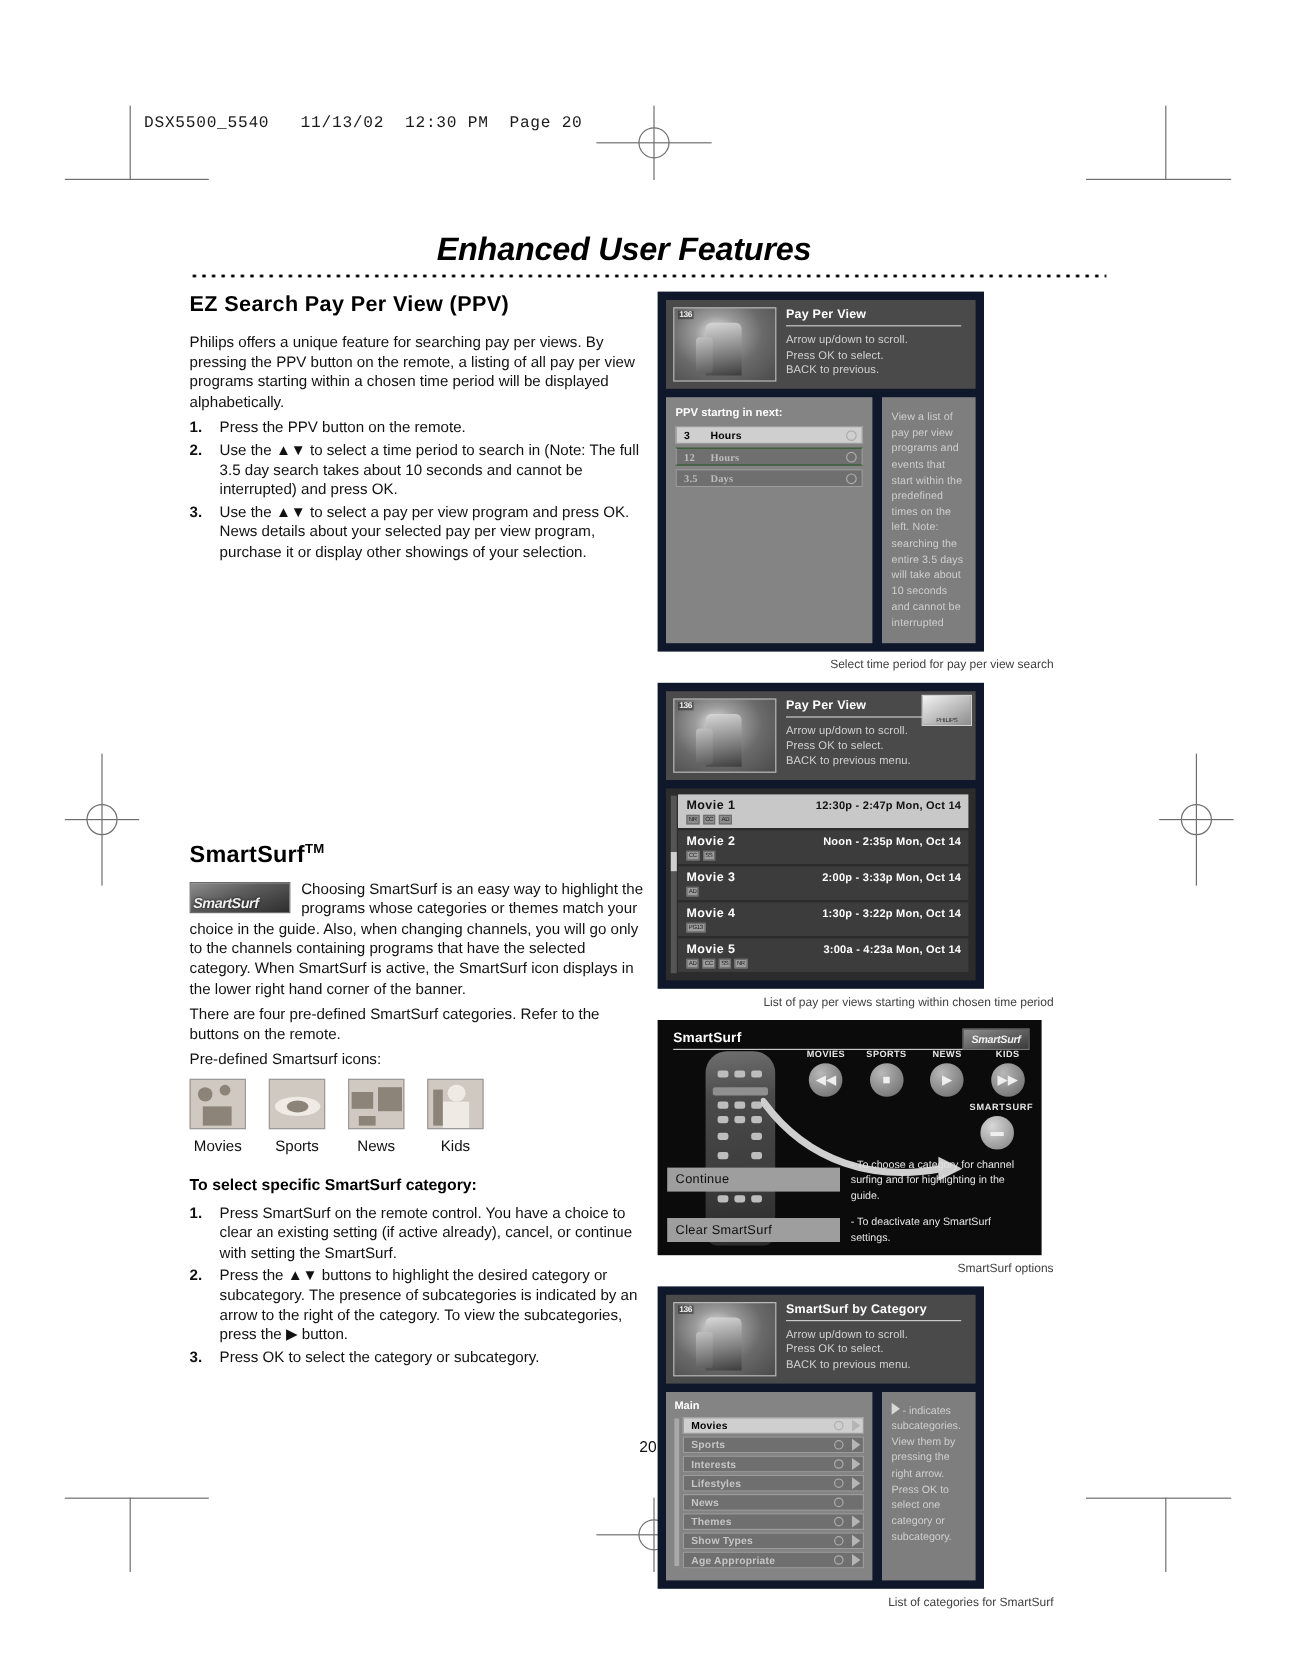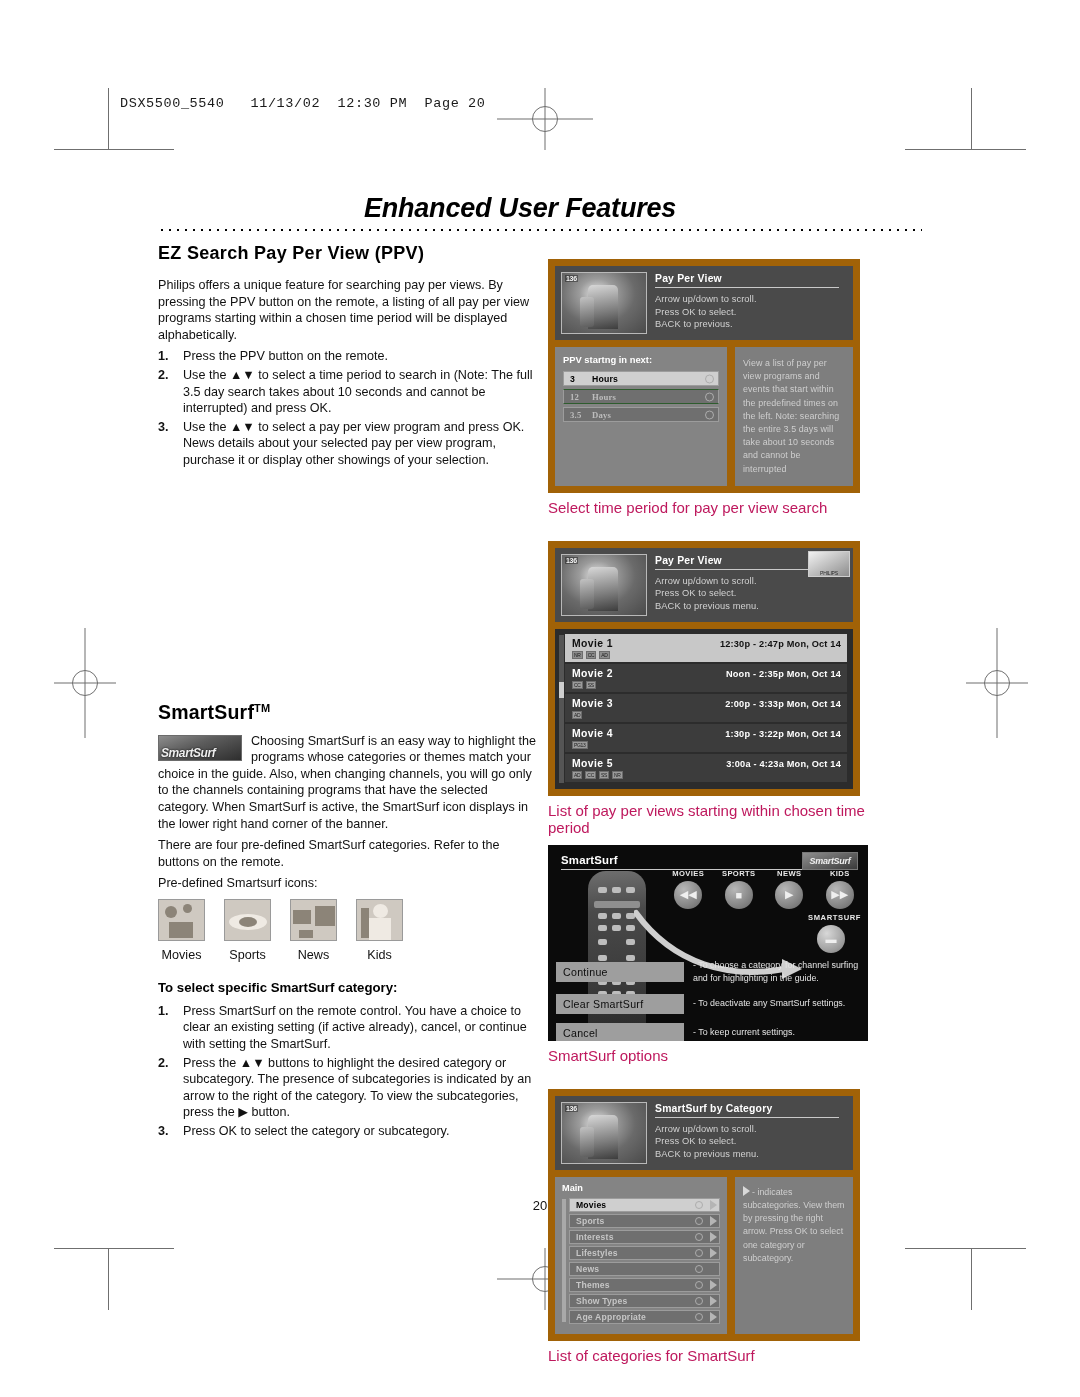--- a/index.html
+++ b/index.html
@@ -124,29 +124,28 @@
     font-size: 13.2px; font-weight: bold; color: #000;
     margin: 18px 0 8px 0;
   }
   p.note { font-size: 12.6px; line-height: 16.6px; color: #111; margin-top: 7px; }
   p.note b { font-weight: bold; }
 
   
   .col-right { position: absolute; left: 548px; top: 243px; width: 330px; }
   .fig { margin-bottom: 0; }
   .fig-cap {
-    text-align: left; font-size: 15px; color: #be185d;
+    text-align: right; font-size: 10px; color: #404040;
     padding: 6px 0 9px 0;
   }
 
   
   .tv {
-    width: 312px; background: #a16207; padding: 7px;
+    width: 272px; background: #0f172a; padding: 7px;
     position: relative;
-    margin-top: 16px;
   }
   .tv-top {
     display: flex; gap: 8px; background: #4a4a4a; padding: 6px;
   }
   .thumb {
     width: 86px; height: 62px; flex: 0 0 86px;
     border: 1px solid #b9b9b9;
     background:
       radial-gradient(ellipse at 42% 34%, #e9e9e9 0%, #9b9b9b 26%, #6a6a6a 55%, #4a4a4a 100%),
       linear-gradient(180deg,#8d8d8d,#5a5a5a);
@@ -295,21 +294,21 @@
   .key.ss .kc {
     background: radial-gradient(circle at 35% 30%, #d8d8d8, #9a9a9a 70%, #7a7a7a);
   }
   .arrow-curve {
     position: absolute; left: 86px; top: 62px; width: 178px; height: 80px;
     pointer-events: none;
   }
   .f3-opts { position: absolute; left: 8px; top: 114px; width: 304px; }
   .f3-row { display: flex; align-items: center; margin-bottom: 9px; }
   .f3-btn {
-    width: 128px; height: 20px; background: #9e9e9e;
+    width: 144px; height: 20px; background: #9e9e9e;
     display: flex; align-items: center; padding-left: 7px;
     font-size: 10.6px; color: #0d0d0d; letter-spacing: 0.3px;
   }
   .f3-desc {
     flex: 1; padding-left: 9px;
     font-size: 8.9px; color: #e4e4e4; line-height: 13px;
   }
 
   
   .f4-lower { display: flex; gap: 8px; margin-top: 7px; }

